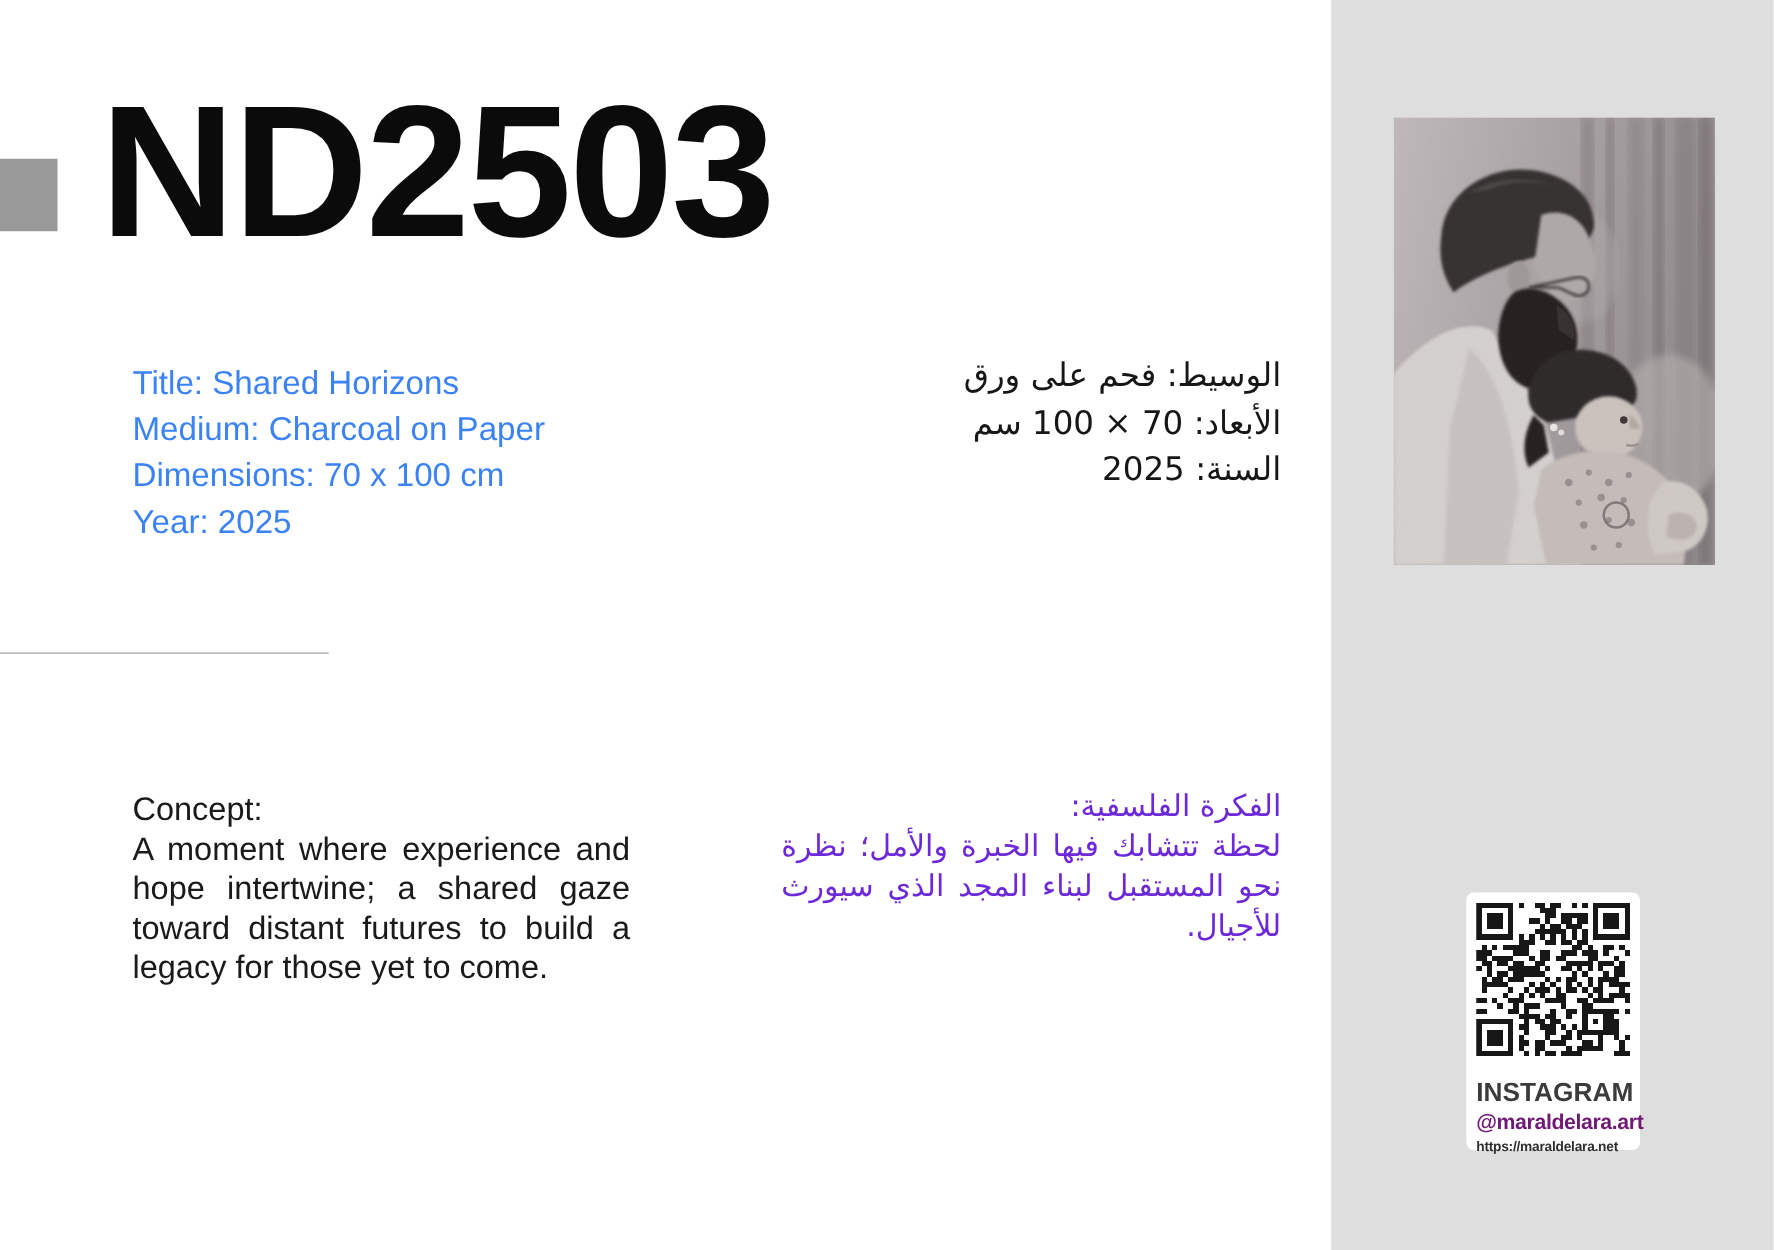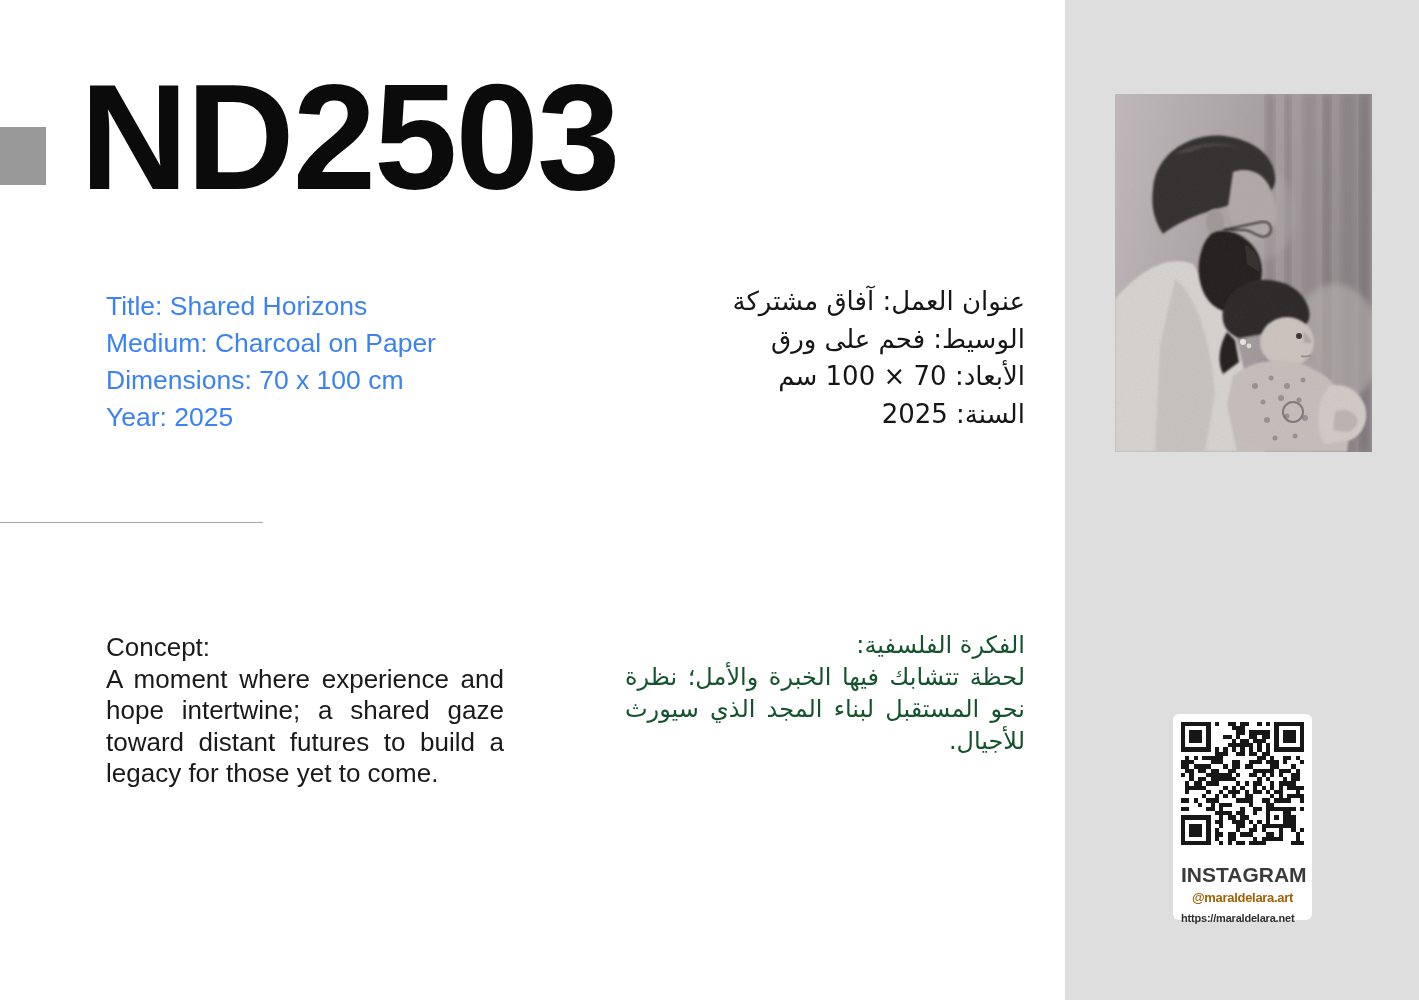--- a/index.html
+++ b/index.html
@@ -50,21 +50,21 @@
   
   .concept-en {
     position: absolute; left: 106px; top: 632px; width: 398px;
     font-size: 26px; line-height: 31.5px; color: #1a1a1a;
   }
   .concept-en .body { text-align: justify; }
   .concept-ar {
     position: absolute; right: 394px; top: 629px; width: 400px;
     direction: rtl;
     font-family: "DejaVu Sans", sans-serif;
-    font-size: 24px; line-height: 32px; color: #14532d;
+    font-size: 24px; line-height: 32px; color: #6d28d9;
   }
   .concept-ar .heading { text-align: right; }
   .concept-ar .body { text-align: justify; }
 
   
   .sidebar {
     position: absolute; left: 1065px; top: 0;
     width: 354px; height: 1000px;
     background: #dedede;
   }
@@ -81,22 +81,22 @@
     background: #ffffff; border-radius: 6px;
     padding: 8px 8px 6px 8px;
   }
   .qr-code { display: block; width: 123px; height: 123px; }
   .qr-platform {
     margin-top: 18px;
     font-size: 21px; font-weight: 700; letter-spacing: 0px;
     color: #3b3b3b; line-height: 24px; white-space: nowrap;
   }
   .qr-handle {
-    font-size: 13px; font-weight: 700; letter-spacing: -0.3px;
-    color: #a16207; line-height: 21px; white-space: nowrap; text-align: center;
+    font-size: 17px; font-weight: 700; letter-spacing: -0.3px;
+    color: #701a75; line-height: 21px; white-space: nowrap; text-align: center;
   }
   .qr-url {
     margin-top: 3px;
     font-size: 11px; font-weight: 700; letter-spacing: -0.2px;
     color: #2f2f2f; line-height: 14px; white-space: nowrap;
   }
 </style>
 </head>
 <body>
 
@@ -107,21 +107,20 @@
   <h1 class="code-heading">ND2503</h1>
 
   <div class="details-en">
     <div>Title: Shared Horizons</div>
     <div>Medium: Charcoal on Paper</div>
     <div>Dimensions: 70 x 100 cm</div>
     <div>Year: 2025</div>
   </div>
 
   <div class="details-ar" dir="rtl">
-    <div>عنوان العمل: آفاق مشتركة</div>
     <div>الوسيط: فحم على ورق</div>
     <div>الأبعاد: 70 × 100 سم</div>
     <div>السنة: 2025</div>
   </div>
 
   <div class="divider"></div>
 
   <div class="concept-en">
     <div class="heading">Concept:</div>
     <div class="body">A moment where experience and hope intertwine; a shared gaze toward distant futures to build a legacy for those yet to come.</div>

